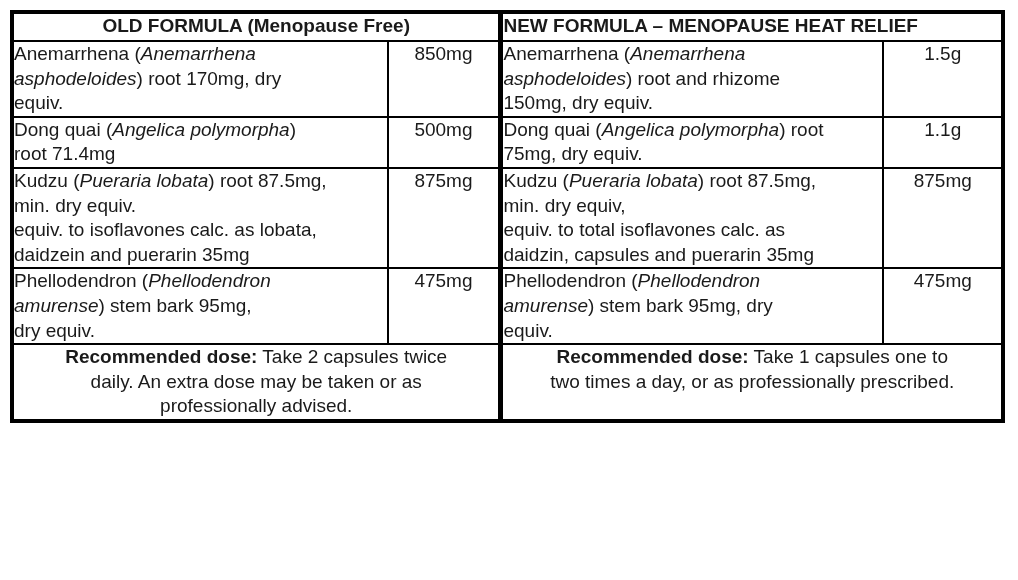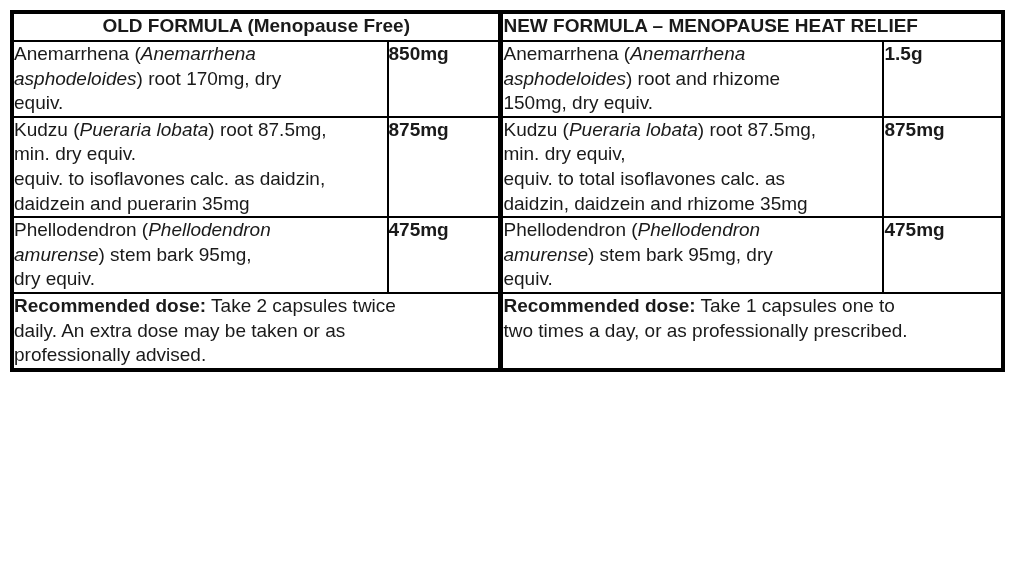--- a/index.html
+++ b/index.html
@@ -51,27 +51,28 @@
   th.hdr-new {
     text-align: left;
     padding-left: 9px;
     margin-left: 9px;
   }
   td.ing {
     padding: 0 4px 1px 7px;
     white-space: pre-wrap;
   }
   td.amt {
+    text-align: center;
     padding: 0 2px;
-    font-weight: bold;
   }
   td.dose {
     padding: 0 6px 2px 7px;
     white-space: pre-wrap;
     height: 71px;
+    text-align: center;
   }
   .seg-i { font-style: italic; }
   .seg-b { font-weight: bold; }
 </style>
 </head>
 <body>
 
 <div class="page">
   <table class="cmp">
     <colgroup>
@@ -91,29 +92,37 @@
         <td class="ing"><span>Anemarrhena (</span><span class="seg-i">Anemarrhena
 asphodeloides</span><span>) root 170mg, dry
 equiv.</span></td>
         <td class="amt">850mg</td>
         <td class="ing mid"><span>Anemarrhena (</span><span class="seg-i">Anemarrhena
 asphodeloides</span><span>) root and rhizome
 150mg, dry equiv.</span></td>
         <td class="amt">1.5g</td>
       </tr>
       <tr>
+        <td class="ing"><span>Dong quai (</span><span class="seg-i">Angelica polymorpha</span><span>)
+root 71.4mg</span></td>
+        <td class="amt">500mg</td>
+        <td class="ing mid"><span>Dong quai (</span><span class="seg-i">Angelica polymorpha</span><span>) root
+75mg, dry equiv.</span></td>
+        <td class="amt">1.1g</td>
+      </tr>
+      <tr>
         <td class="ing"><span>Kudzu (</span><span class="seg-i">Pueraria lobata</span><span>) root 87.5mg,
 min. dry equiv.
-equiv. to isoflavones calc. as daidzin,
+equiv. to isoflavones calc. as lobata,
 daidzein and puerarin 35mg</span></td>
         <td class="amt">875mg</td>
         <td class="ing mid"><span>Kudzu (</span><span class="seg-i">Pueraria lobata</span><span>) root 87.5mg,
 min. dry equiv,
 equiv. to total isoflavones calc. as
-daidzin, daidzein and rhizome 35mg</span></td>
+daidzin, capsules and puerarin 35mg</span></td>
         <td class="amt">875mg</td>
       </tr>
       <tr>
         <td class="ing"><span>Phellodendron (</span><span class="seg-i">Phellodendron
 amurense</span><span>) stem bark 95mg,
 dry equiv.</span></td>
         <td class="amt">475mg</td>
         <td class="ing mid"><span>Phellodendron (</span><span class="seg-i">Phellodendron
 amurense</span><span>) stem bark 95mg, dry
 equiv.</span></td>

